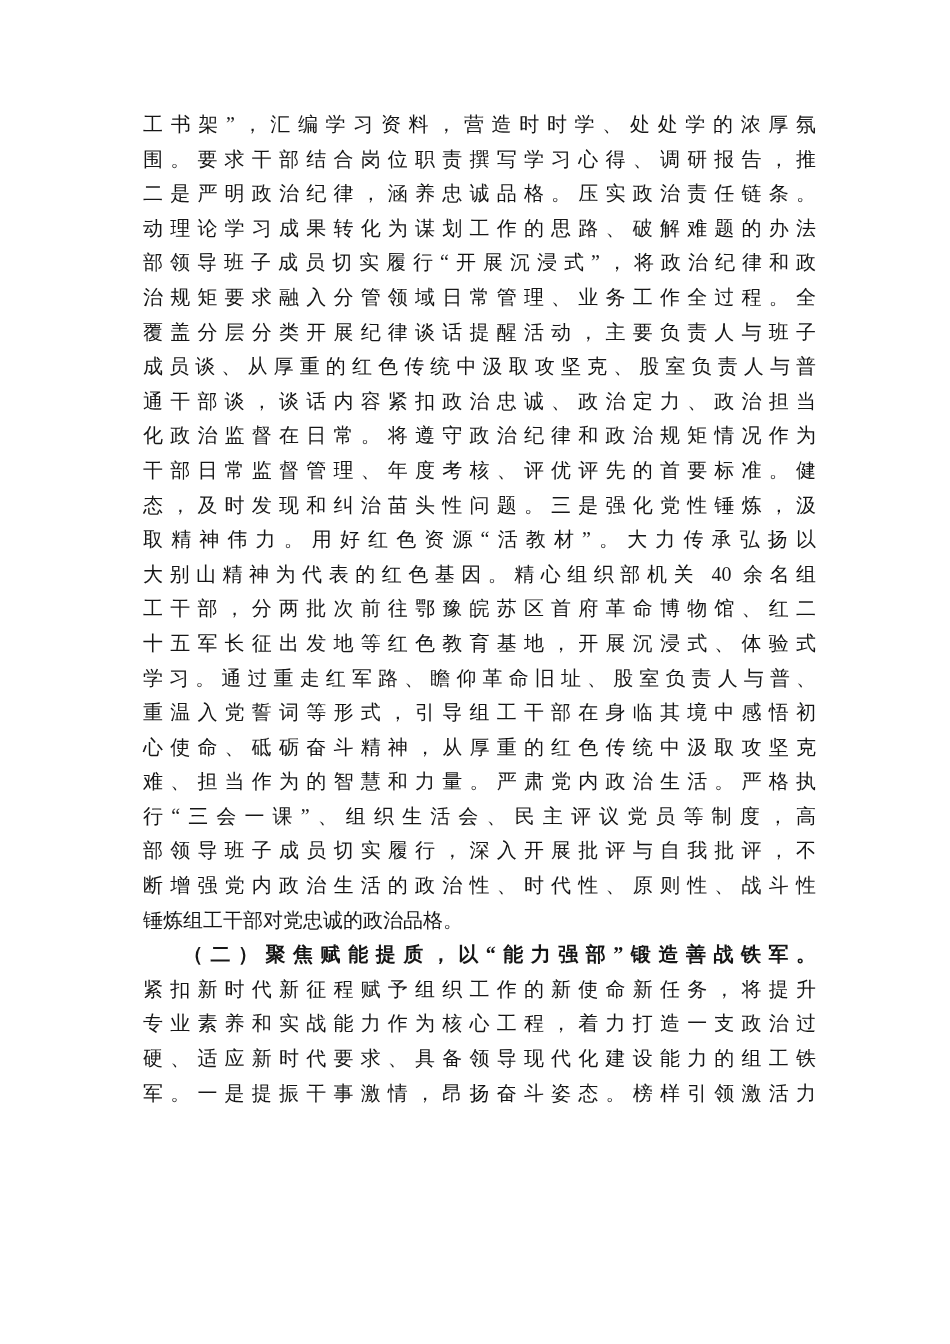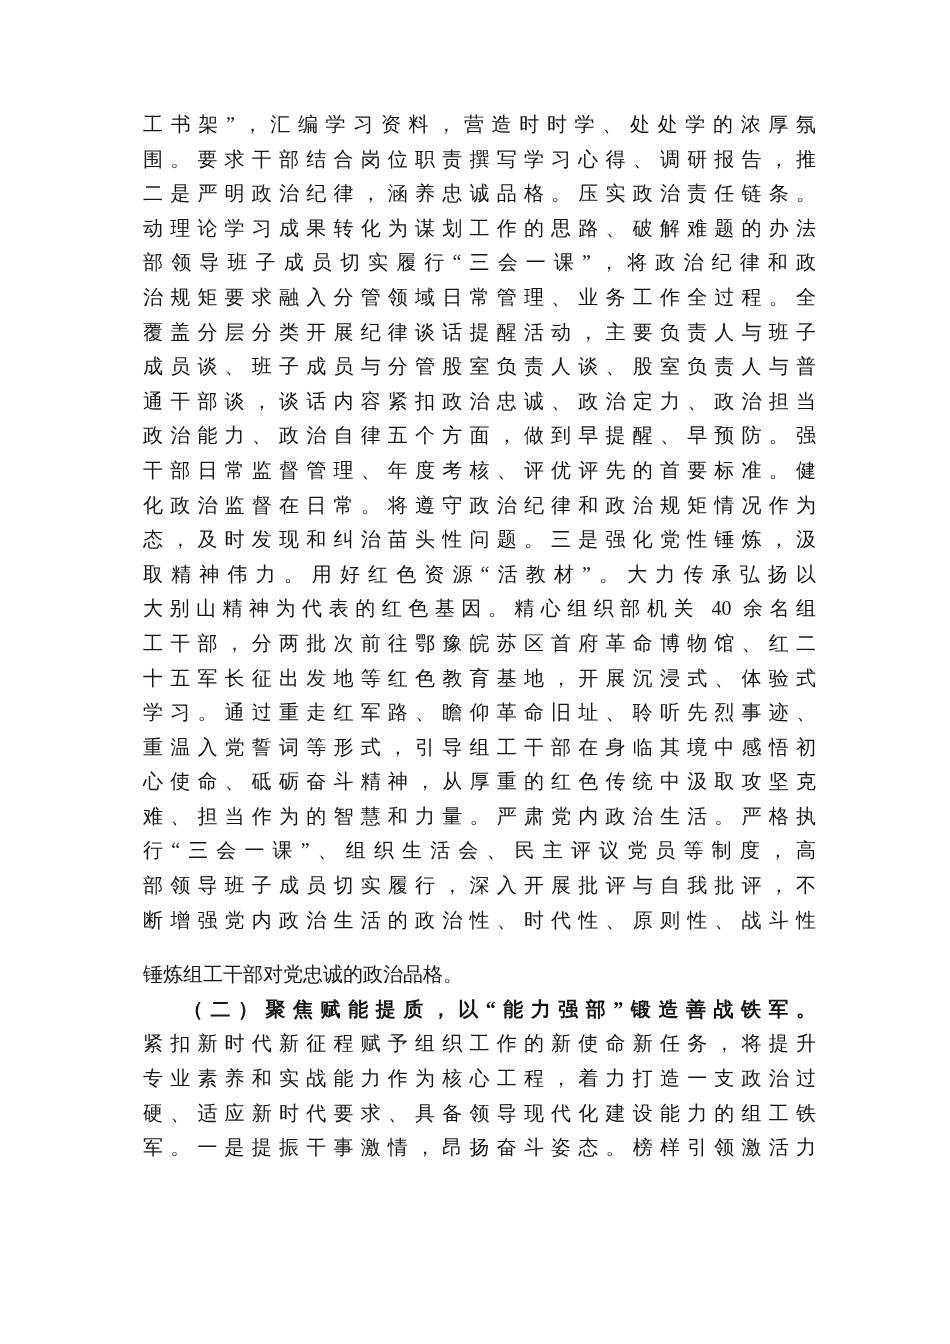--- a/index.html
+++ b/index.html
@@ -34,50 +34,48 @@
     height: 34.6px;
     color: #161616;
     text-align: justify;
     text-align-last: justify;
     text-justify: inter-character;
     font-kerning: none;
   }
   .line.para-end {
     text-align: left;
     text-align-last: left;
-    margin-top: 20px;
   }
   .line.heading {
     font-weight: 700;
     text-indent: 40px;
   }
 </style>
 </head>
 <body>
 
 <div class="page">
   <div class="text-column">
     <div class="line">工书架”，汇编学习资料，营造时时学、处处学的浓厚氛</div>
     <div class="line">围。要求干部结合岗位职责撰写学习心得、调研报告，推</div>
     <div class="line">二是严明政治纪律，涵养忠诚品格。压实政治责任链条。</div>
     <div class="line">动理论学习成果转化为谋划工作的思路、破解难题的办法</div>
-    <div class="line">部领导班子成员切实履行“三会一课”，将政治纪律和政</div>
+    <div class="line">部领导班子成员切实履行“开展沉浸式”，将政治纪律和政</div>
     <div class="line">治规矩要求融入分管领域日常管理、业务工作全过程。全</div>
     <div class="line">覆盖分层分类开展纪律谈话提醒活动，主要负责人与班子</div>
-    <div class="line">成员谈、班子成员与分管股室负责人谈、股室负责人与普</div>
+    <div class="line">成员谈、从厚重的红色传统中汲取攻坚克、股室负责人与普</div>
     <div class="line">通干部谈，谈话内容紧扣政治忠诚、政治定力、政治担当</div>
-    <div class="line">政治能力、政治自律五个方面，做到早提醒、早预防。强</div>
+    <div class="line">化政治监督在日常。将遵守政治纪律和政治规矩情况作为</div>
     <div class="line">干部日常监督管理、年度考核、评优评先的首要标准。健</div>
-    <div class="line">化政治监督在日常。将遵守政治纪律和政治规矩情况作为</div>
     <div class="line">态，及时发现和纠治苗头性问题。三是强化党性锤炼，汲</div>
     <div class="line">取精神伟力。用好红色资源“活教材”。大力传承弘扬以</div>
     <div class="line">大别山精神为代表的红色基因。精心组织部机关 40 余名组</div>
     <div class="line">工干部，分两批次前往鄂豫皖苏区首府革命博物馆、红二</div>
     <div class="line">十五军长征出发地等红色教育基地，开展沉浸式、体验式</div>
-    <div class="line">学习。通过重走红军路、瞻仰革命旧址、聆听先烈事迹、</div>
+    <div class="line">学习。通过重走红军路、瞻仰革命旧址、股室负责人与普、</div>
     <div class="line">重温入党誓词等形式，引导组工干部在身临其境中感悟初</div>
     <div class="line">心使命、砥砺奋斗精神，从厚重的红色传统中汲取攻坚克</div>
     <div class="line">难、担当作为的智慧和力量。严肃党内政治生活。严格执</div>
     <div class="line">行“三会一课”、组织生活会、民主评议党员等制度，高</div>
     <div class="line">部领导班子成员切实履行，深入开展批评与自我批评，不</div>
     <div class="line">断增强党内政治生活的政治性、时代性、原则性、战斗性</div>
     <div class="line para-end">锤炼组工干部对党忠诚的政治品格。</div>
     <div class="line heading">（二）聚焦赋能提质，以“能力强部”锻造善战铁军。</div>
     <div class="line">紧扣新时代新征程赋予组织工作的新使命新任务，将提升</div>
     <div class="line">专业素养和实战能力作为核心工程，着力打造一支政治过</div>

